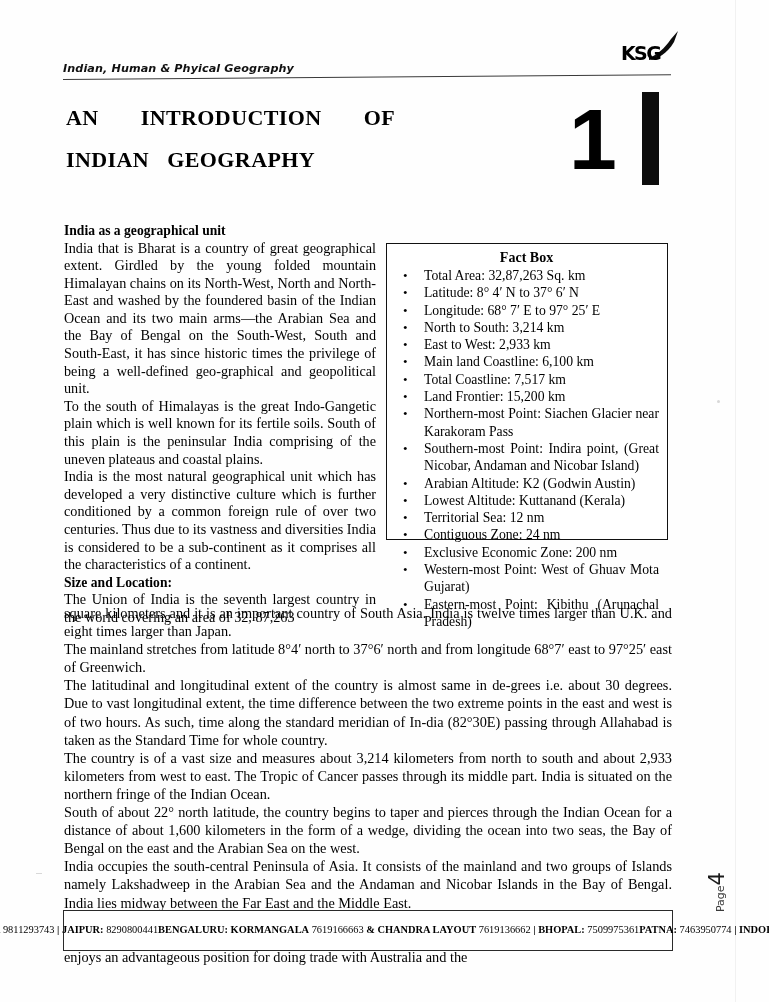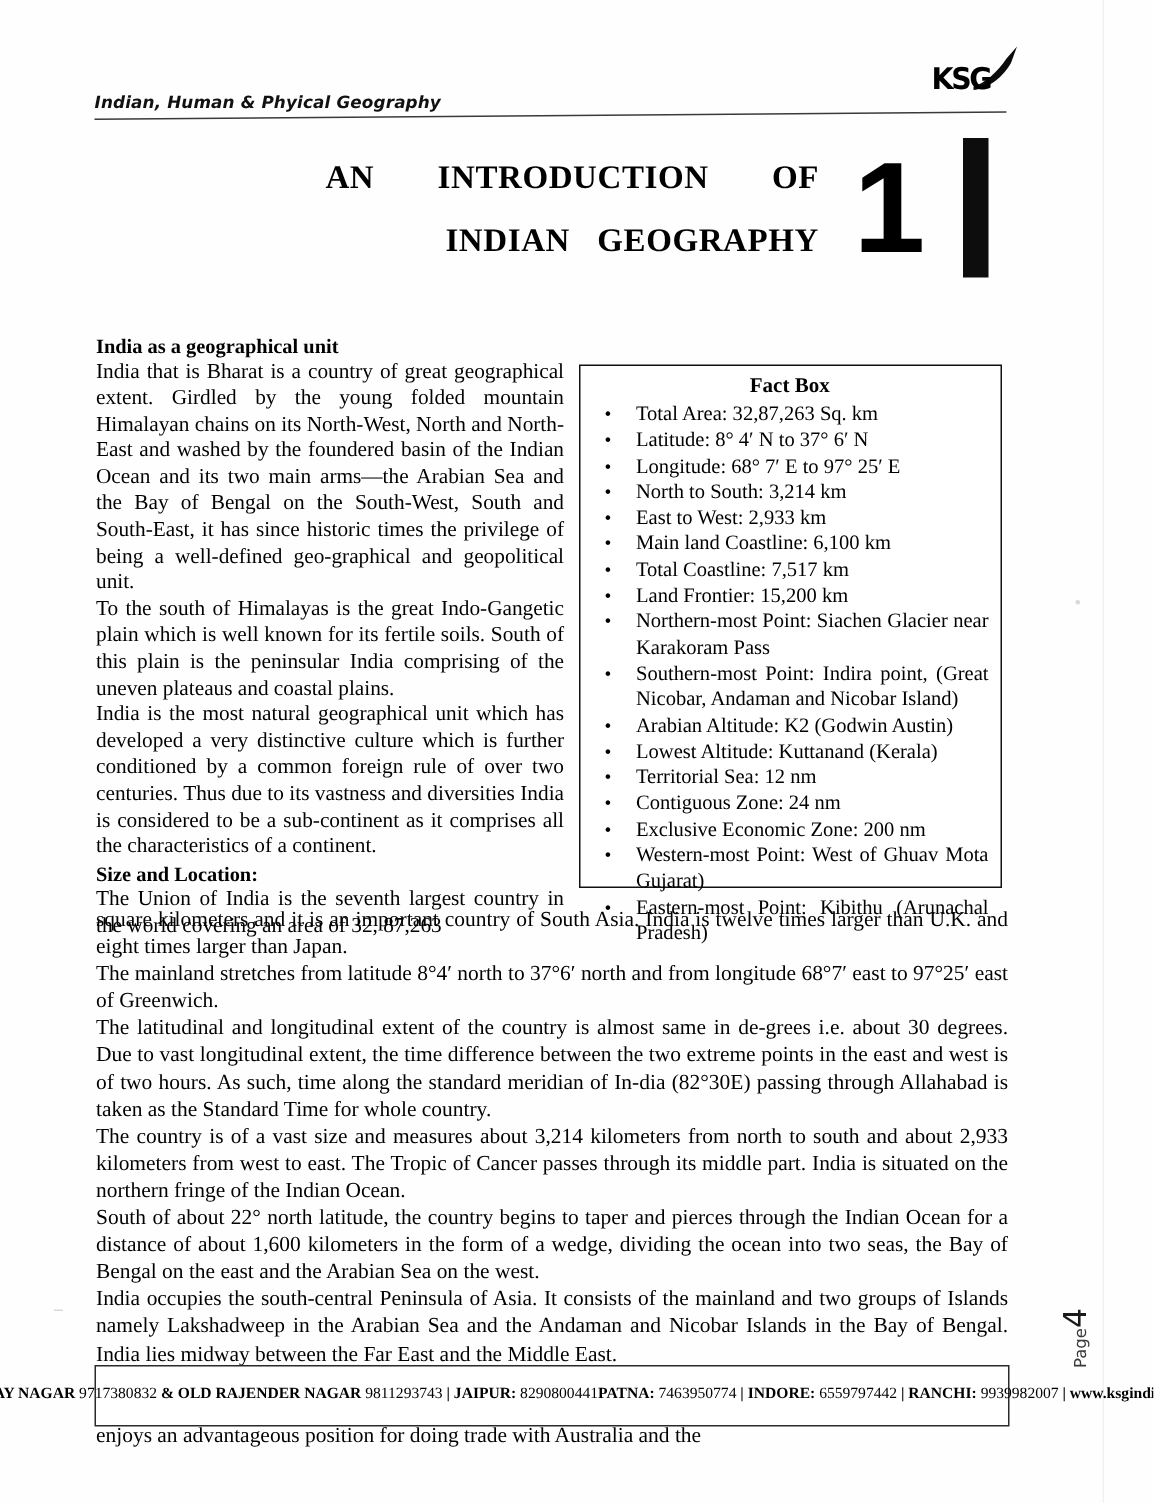--- a/index.html
+++ b/index.html
@@ -67,21 +67,20 @@
     color: #000;
     transform: scaleY(1.05);
   }
 
   
   .chapter-title {
     position: absolute;
     left: 66px;
     top: 94px;
     width: 480px;
-    text-align: right;
   }
   .chapter-title .line {
     font-family: "Liberation Serif", serif;
     font-weight: bold;
     font-size: 31px;
     line-height: 42px;
     letter-spacing: 0.4px;
     white-space: nowrap;
     font-variant: small-caps;
     text-transform: lowercase;
@@ -140,21 +139,21 @@
     width: 608px;
   }
   .full-width-block .para { font-size: 14.3px; line-height: 18.1px; }
 
   
   .fact-box {
     position: absolute;
     left: 386px;
     top: 243px;
     width: 282px;
-    height: 349px;
+    height: 297px;
     border: 1.6px solid #111;
     background: #fff;
     box-sizing: border-box;
     padding: 5px 8px 4px 7px;
   }
   .fact-box-title {
     text-align: center;
     font-family: "Liberation Serif", serif;
     font-weight: bold;
     font-size: 14px;
@@ -310,20 +309,21 @@
     <p class="para">The mainland stretches from latitude 8°4′ north to 37°6′ north and from longitude 68°7′ east to 97°25′ east of Greenwich.</p>
     <p class="para">The latitudinal and longitudinal extent of the country is almost same in de-grees i.e. about 30 degrees. Due to vast longitudinal extent, the time difference between the two extreme points in the east and west is of two hours. As such, time along the standard meridian of In-dia (82°30E) passing through Allahabad is taken as the Standard Time for whole country.</p>
     <p class="para">The country is of a vast size and measures about 3,214 kilometers from north to south and about 2,933 kilometers from west to east. The Tropic of Cancer passes through its middle part. India is situated on the northern fringe of the Indian Ocean.</p>
     <p class="para">South of about 22° north latitude, the country begins to taper and pierces through the Indian Ocean for a distance of about 1,600 kilometers in the form of a wedge, dividing the ocean into two seas, the Bay of Bengal on the east and the Arabian Sea on the west.</p>
     <p class="para">India occupies the south-central Peninsula of Asia. It consists of the mainland and two groups of Islands namely Lakshadweep in the Arabian Sea and the Andaman and Nicobar Islands in the Bay of Bengal. India lies midway between the Far East and the Middle East.</p>
     <p class="para">The trans-Indian Ocean routes connecting the industrially developed countries of Europe in the East and the underdeveloped counties of East Asia pass close by. India being centrally located in South Asia, she enjoys an advantageous position for doing trade with Australia and the</p>
   </div>
 
   <div class="footer-box">
     <div class="fline" id="footer-line-1"><b>DELHI: VIJAY NAGAR</b><span> 9717380832 </span><b>&amp; OLD RAJENDER NAGAR</b><span> 9811293743 </span><b>| JAIPUR:</b><span> 8290800441</span></div>
+    <div class="fline" id="footer-line-2"><b>BENGALURU: KORMANGALA</b><span> 7619166663 </span><b>&amp; CHANDRA LAYOUT</b><span> 7619136662 </span><b>| BHOPAL:</b><span> 7509975361</span></div>
     <div class="fline" id="footer-line-3"><b>PATNA:</b><span> 7463950774 </span><b>| INDORE:</b><span> 6559797442 </span><b>| RANCHI:</b><span> 9939982007 </span><b>| www.ksgindia.com</b></div>
   </div>
 
   <div class="page-marker">
     <div class="pm-inner"><span>Page</span><span class="pm-num">4</span></div>
   </div>
 
   <div class="scan-mark" style="left:36px;top:873px;width:6px;height:1px;"></div>
   <div class="scan-mark" style="left:717px;top:400px;width:3px;height:3px;border-radius:50%;"></div>
 </div>

